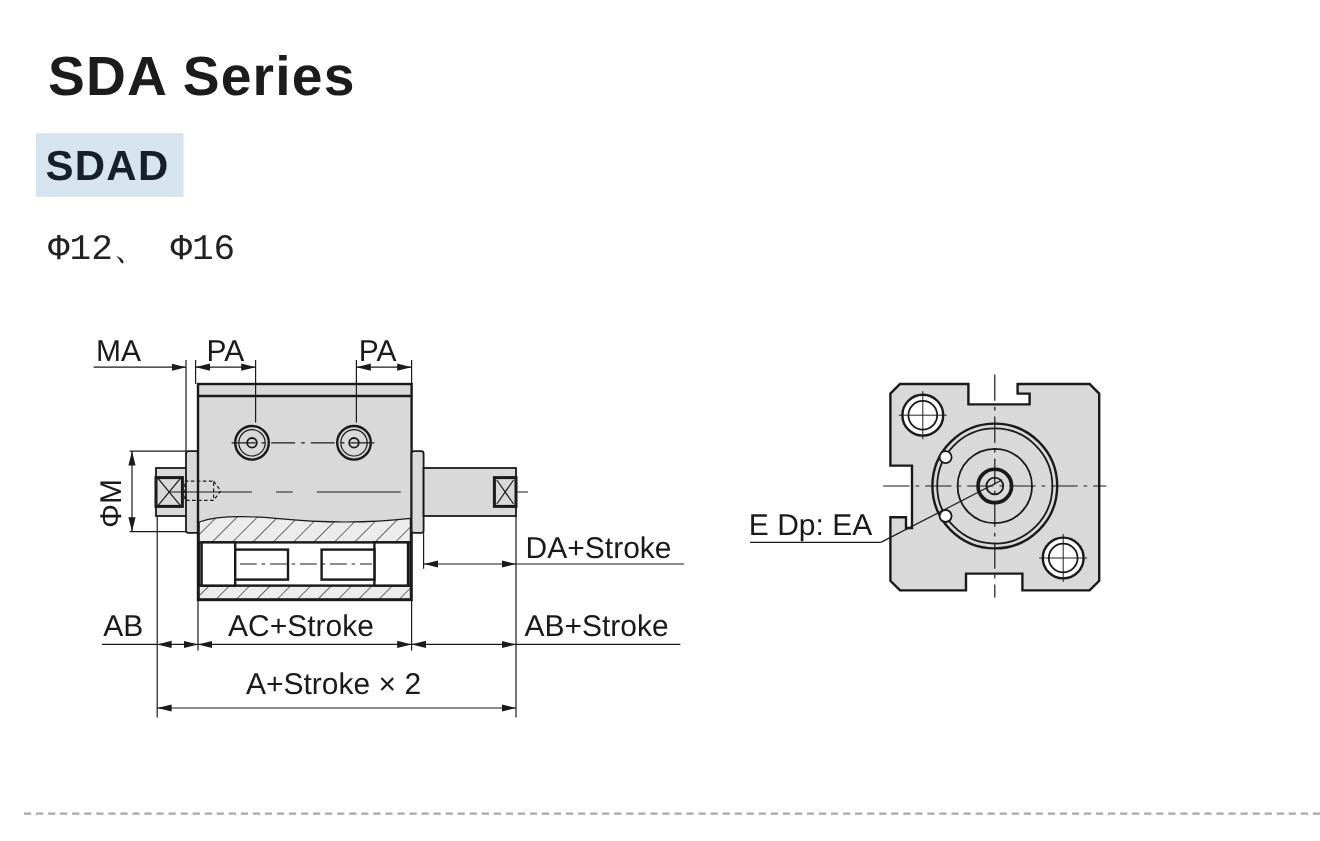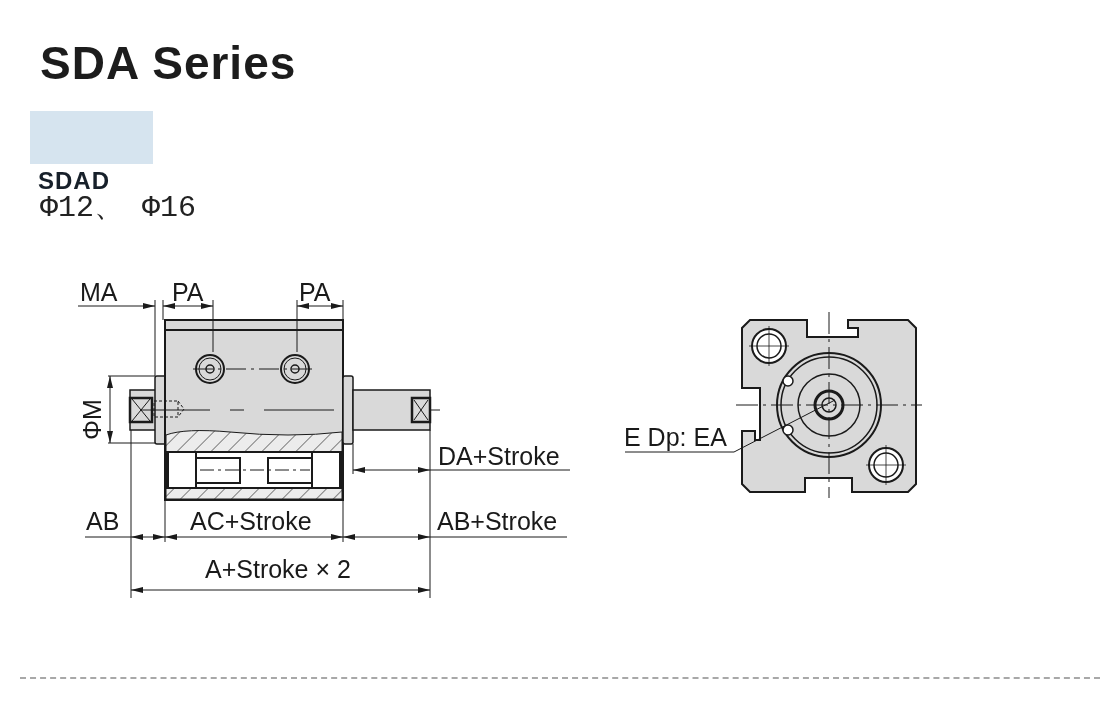--- a/index.html
+++ b/index.html
@@ -1,19 +1,19 @@
 <!DOCTYPE html>
 <html><head>
 <meta charset="utf-8">
 <style>
   html, body { margin:0; padding:0; background:#ffffff; }
   body { width:1100px; height:701px; position:relative; overflow:hidden; font-family:"Liberation Sans", sans-serif; color:#1a1a1a; }
   .title { position:absolute; left:40px; top:0px; font-size:46px; font-weight:bold; letter-spacing:1px; color:#1c1c1c; font-family:"Liberation Sans", sans-serif;margin-top:36px; }
   .model-tag { position:absolute; left:30px; top:111px; width:123px; height:53px; background:#d6e4ef; }
-  .model-tag span { position:absolute; left:8px; top:8px; font-size:24px; font-weight:bold; letter-spacing:1px; color:#17202a;margin-top:48px; }
+  .model-tag span { position:absolute; left:8px; top:8px; font-size:35px; font-weight:bold; letter-spacing:1px; color:#17202a; }
   .bores { position:absolute; left:40px; top:186px; font-size:30px; color:#222; font-family:Liberation Mono, monospace; }
   svg.drawing { position:absolute; left:0; top:0; }
   .dim { font-family:"Liberation Sans", sans-serif; font-size:25px; fill:#1a1a1a; }
   .divider { position:absolute; left:20px; right:0; top:677px; border-top:2px dashed #a8a8a8; }
 </style>
 </head>
 <body>
 
 <div class="title">SDA Series</div>
 <div class="model-tag">

